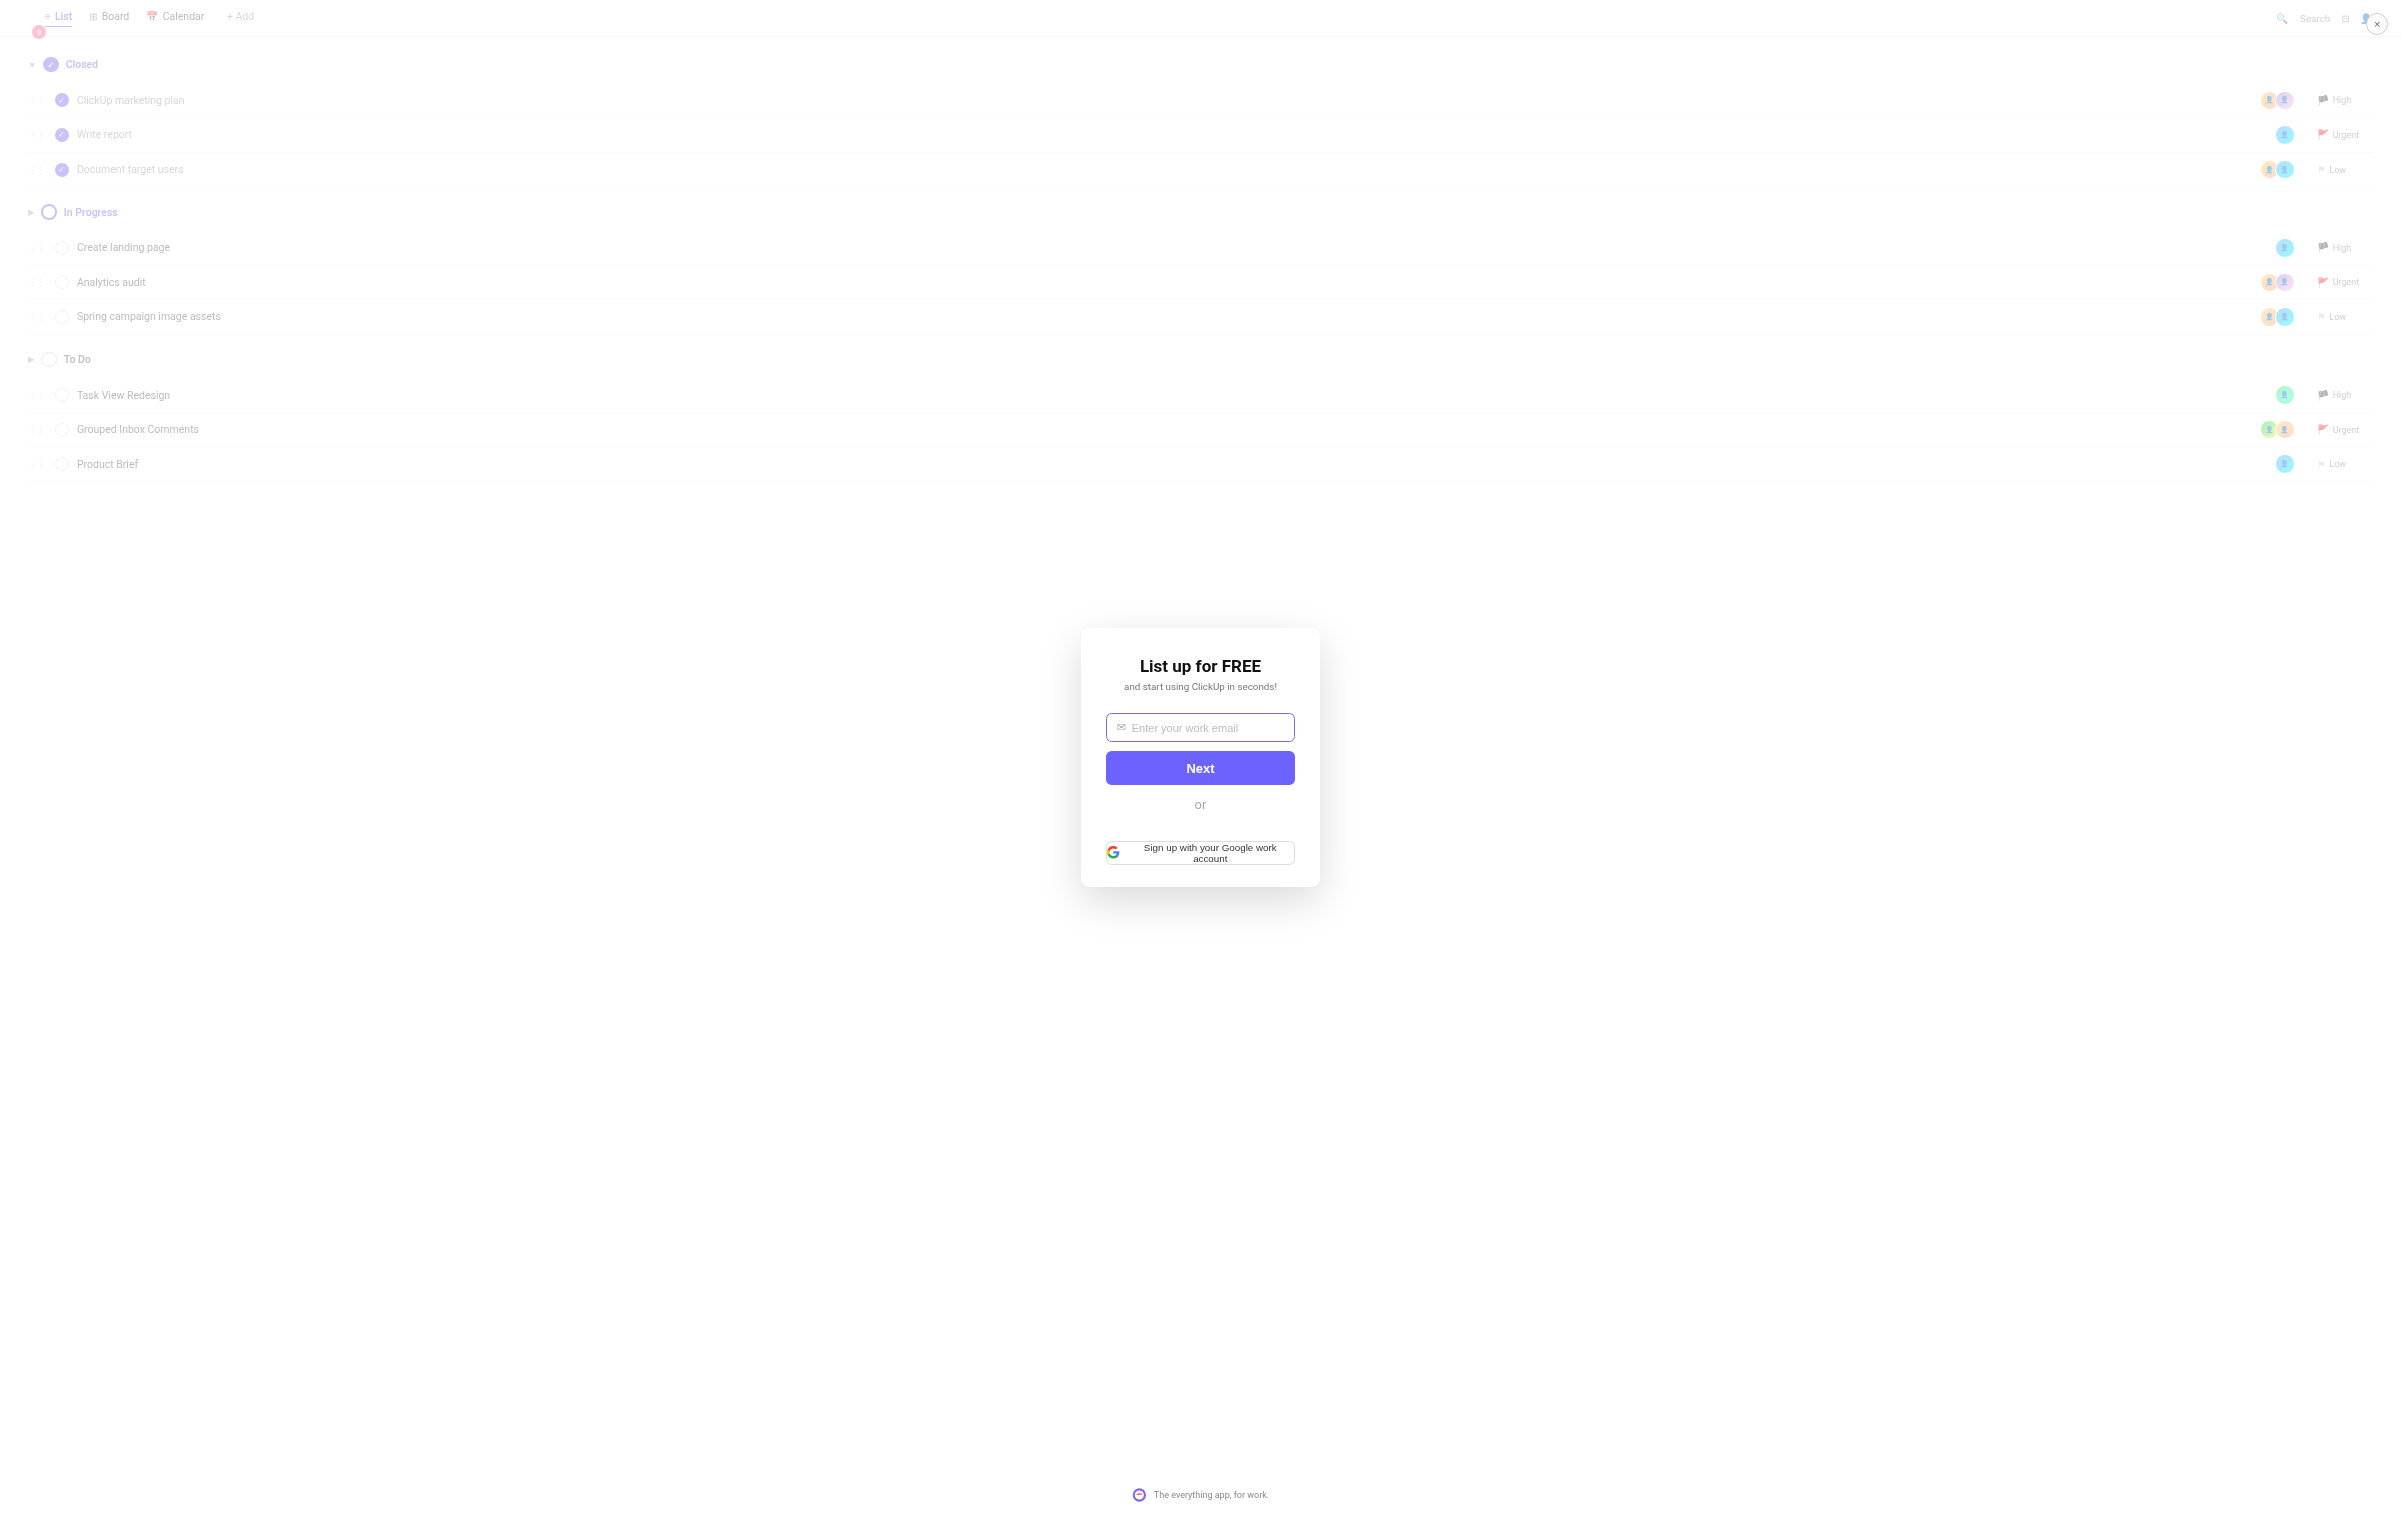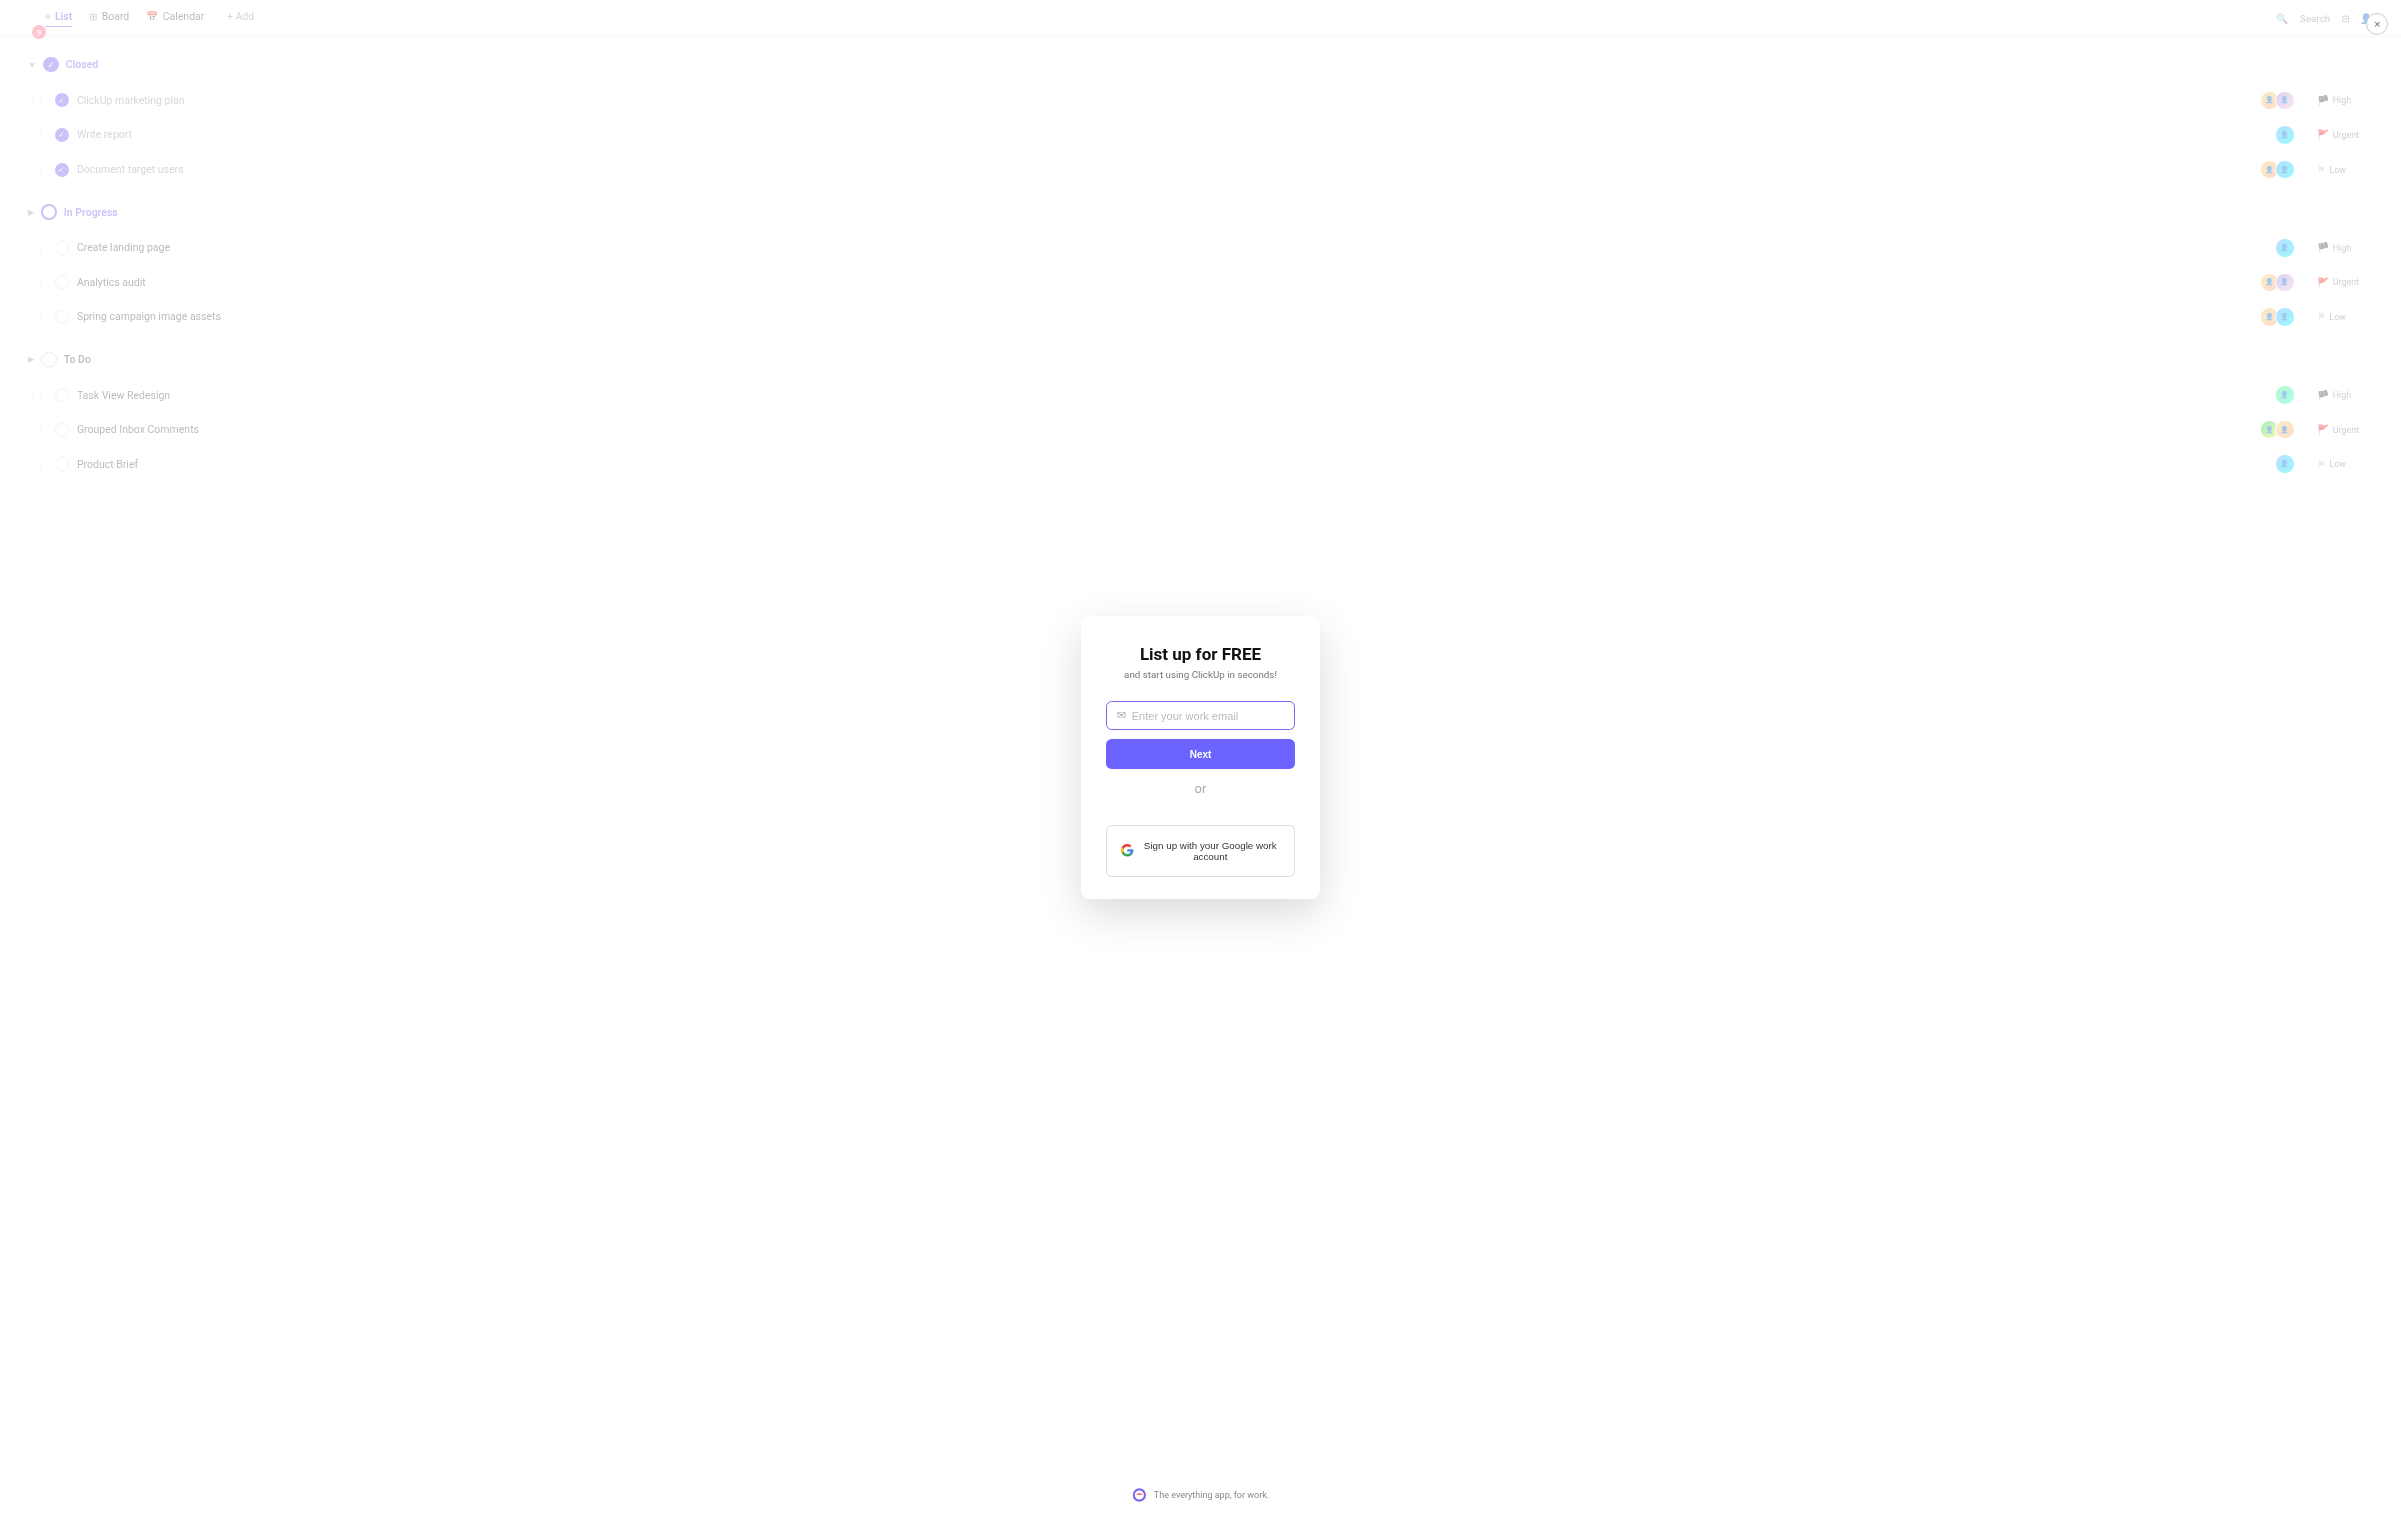--- a/index.html
+++ b/index.html
@@ -246,35 +246,35 @@
       background: transparent;
     }
     .email-input::placeholder { color: #bbb; }
     .next-btn {
       width: 100%;
       background: #6C63FF;
       color: #fff;
       border: none;
       border-radius: 5.6px;
       padding: 9.8px;
-      font-size: 10px;
+      font-size: 13px;
       font-weight: 600;
       cursor: pointer;
       margin-bottom: 11.2px;
     }
     .or-divider {
       color: #aaa;
       font-size: 13px;
       margin-bottom: 29px;
     }
     .google-btn {
       width: 100%;
       border: 0.7px solid #ddd;
       border-radius: 5.6px;
-      padding: 14px;
+      padding: 0;
       font-size: 9.8px;
       color: #333;
       background: #fff;
       cursor: pointer;
       display: flex;
       align-items: center;
       justify-content: center;
       gap: 7px;
     }
     .google-icon {

